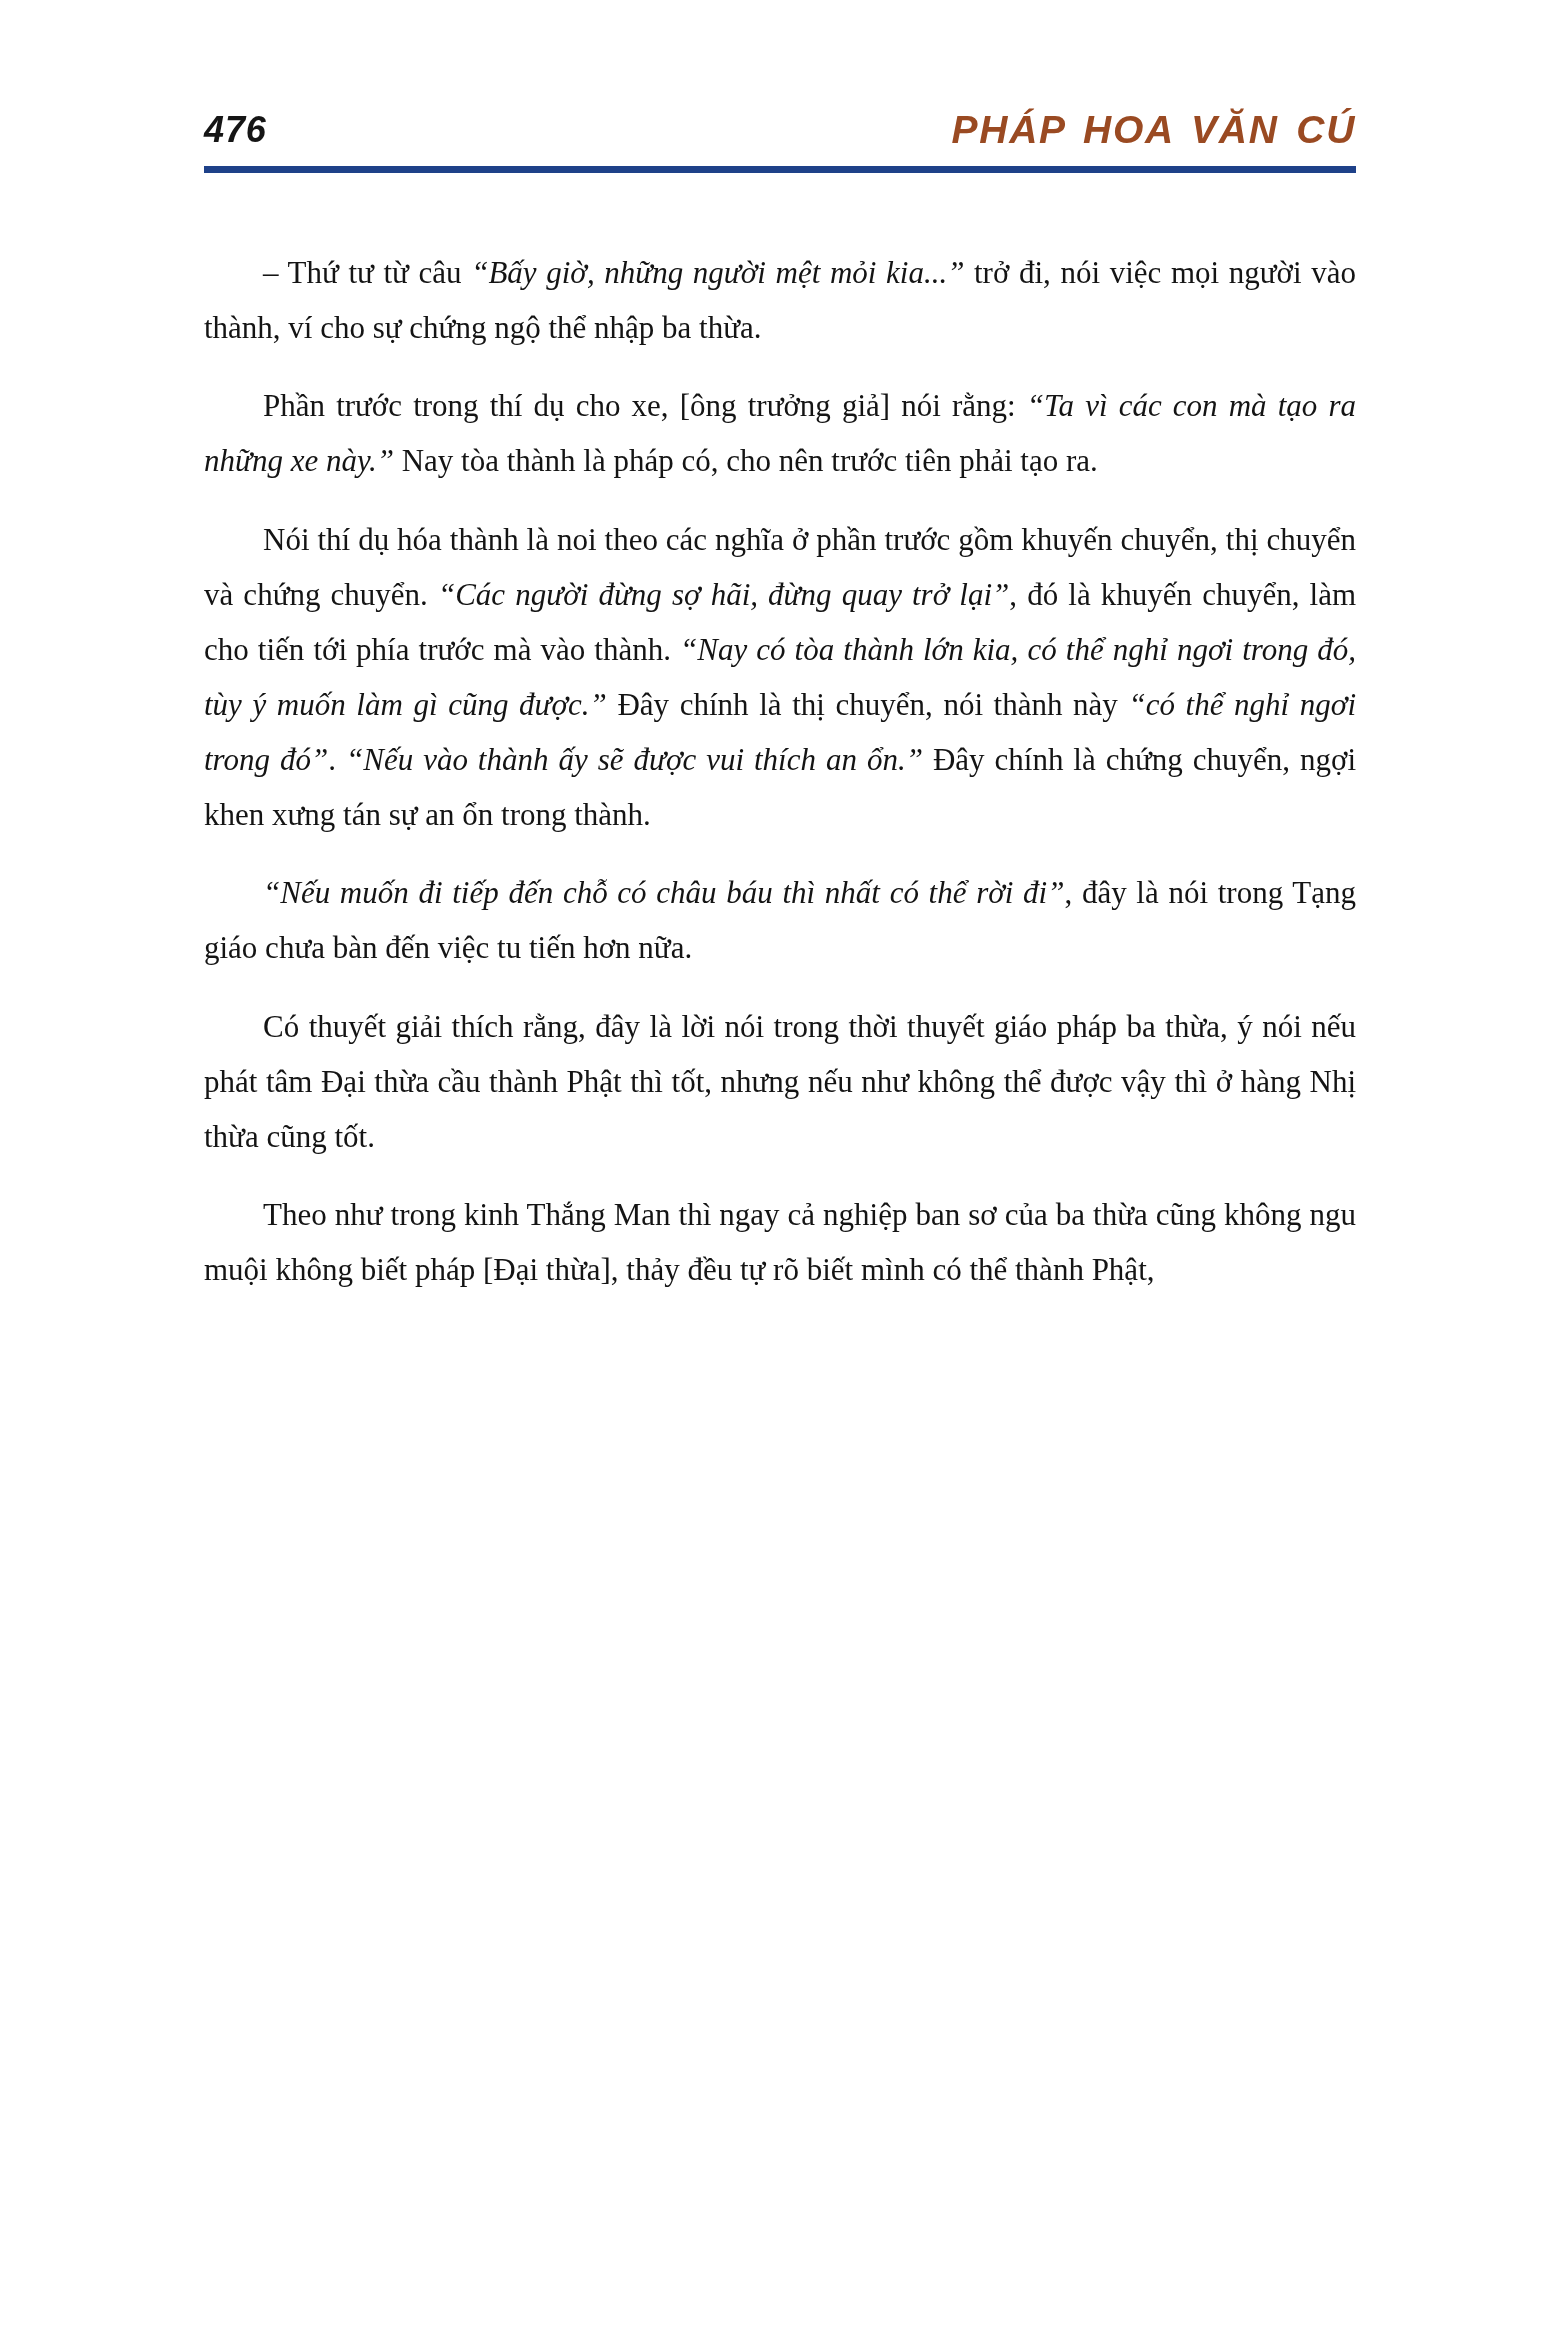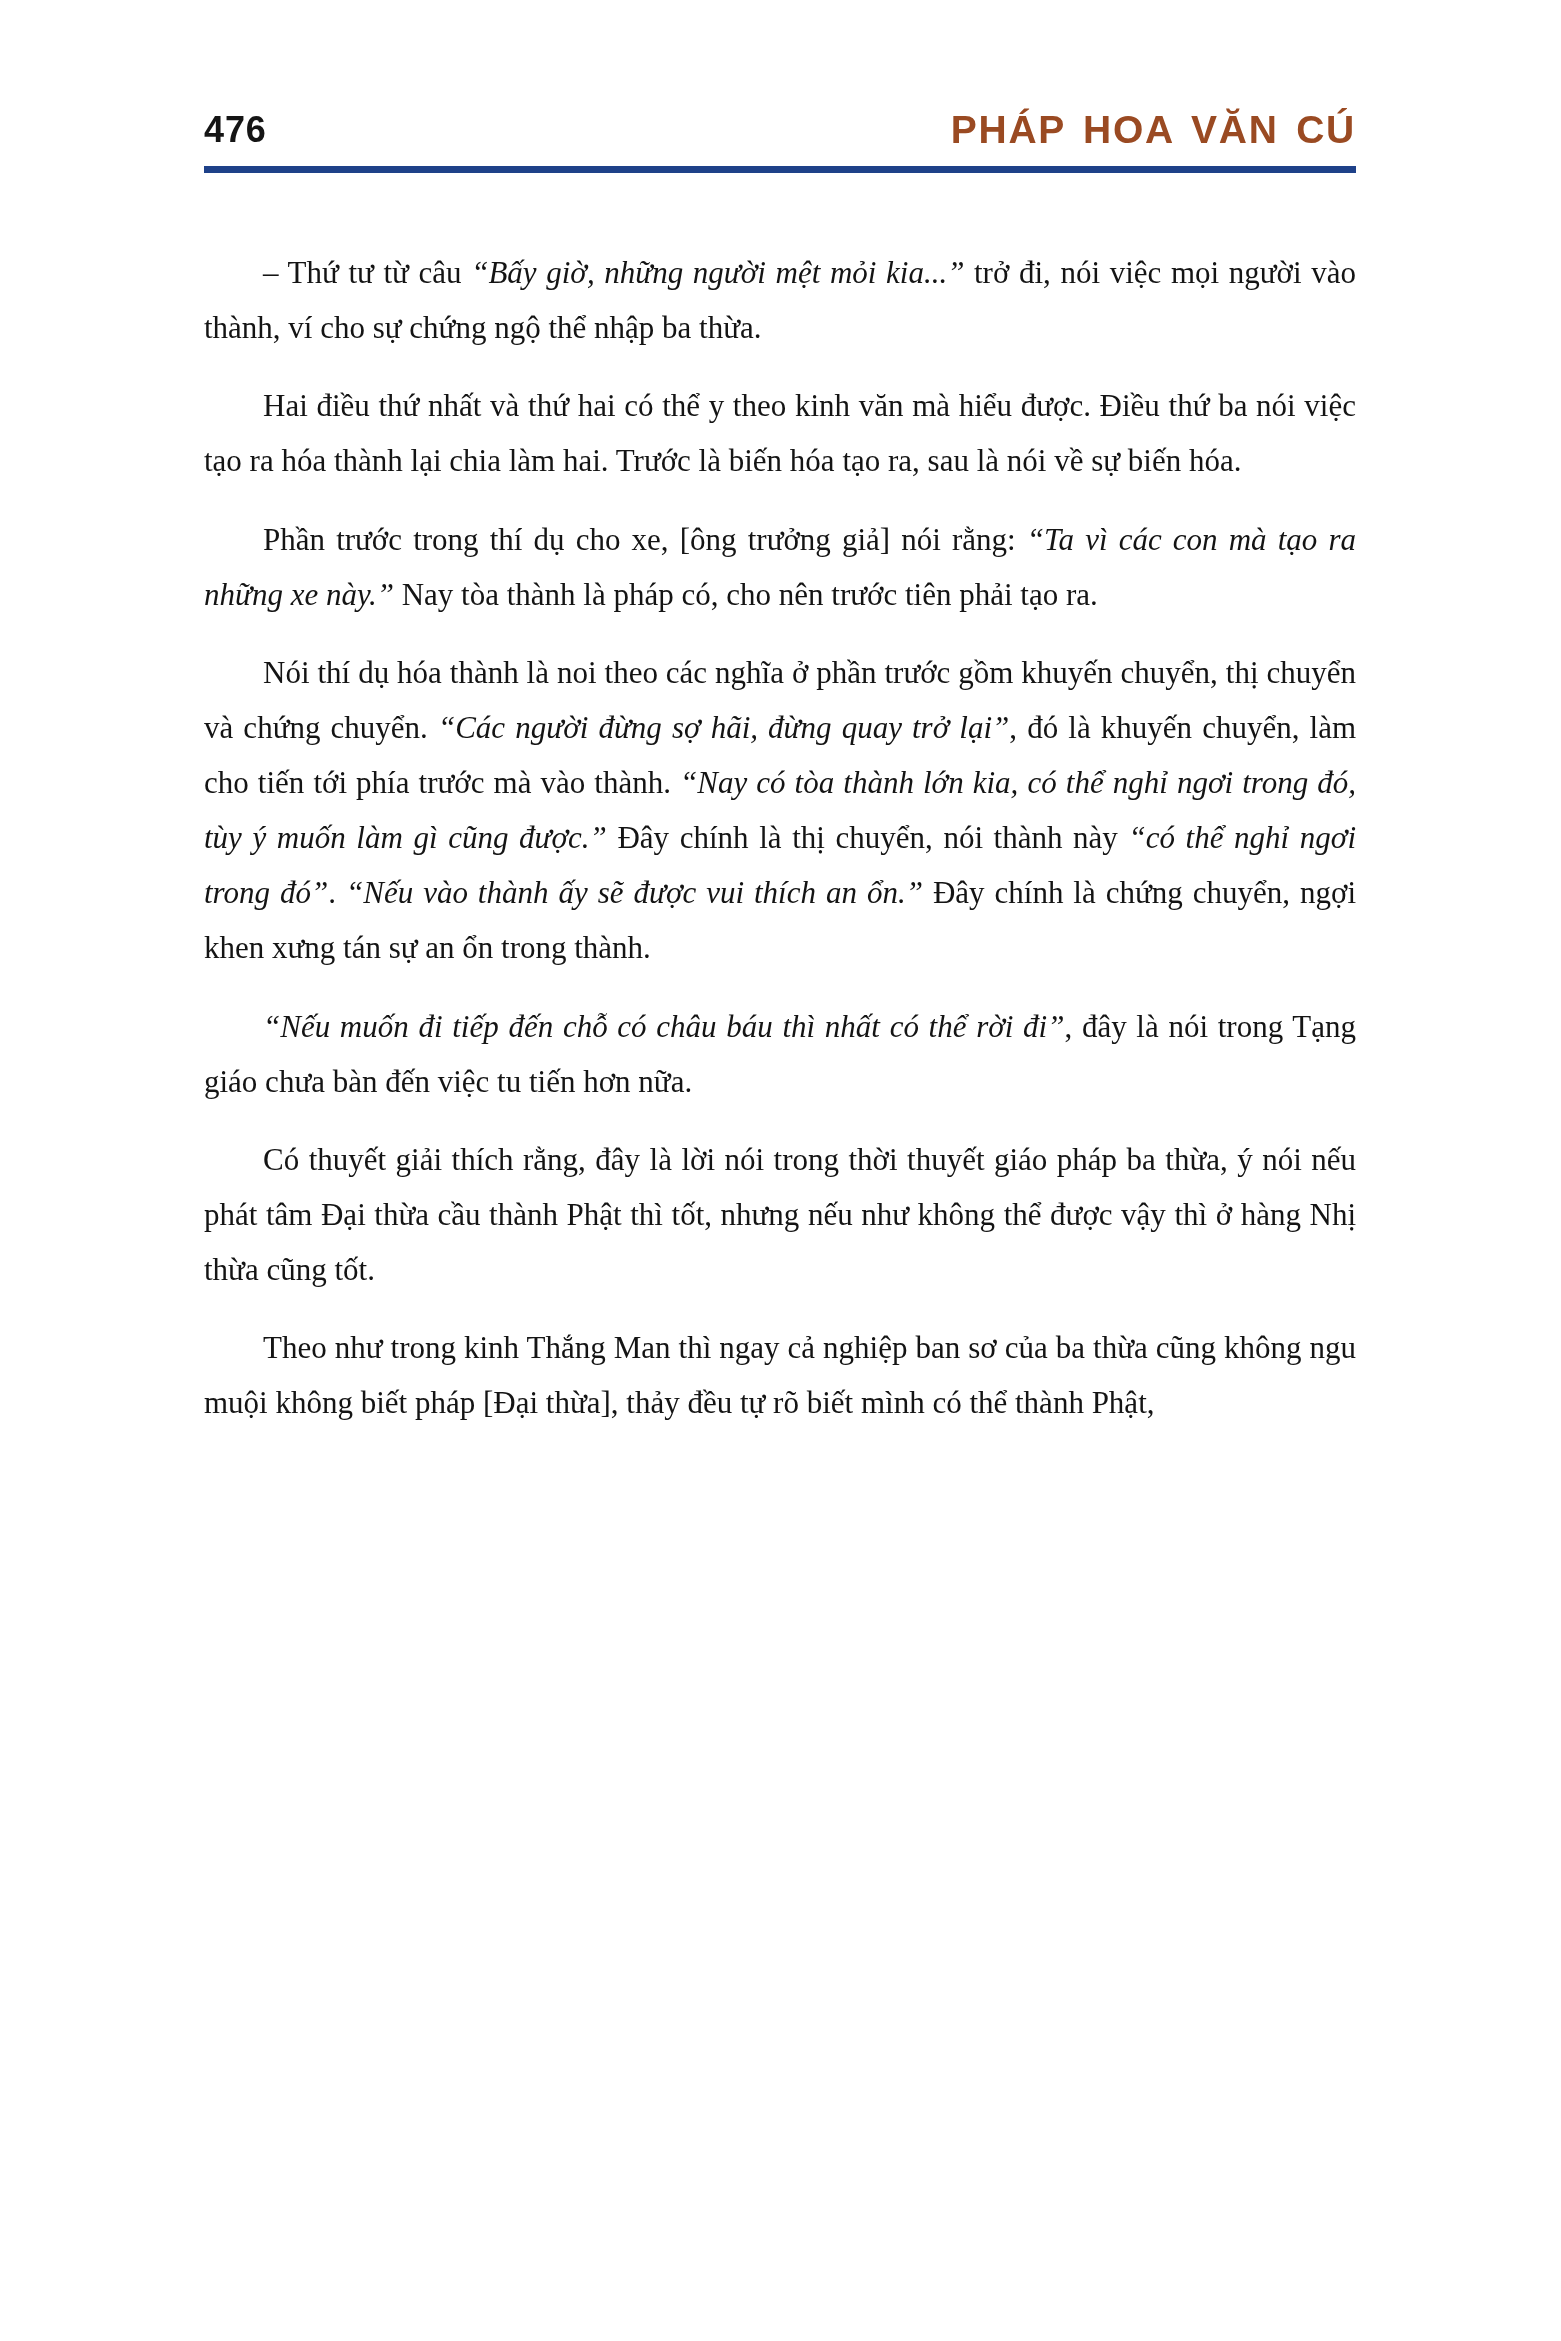--- a/index.html
+++ b/index.html
@@ -18,20 +18,21 @@
   .page-header {
     position: absolute;
     left: 204px;
     top: 109px;
     width: 1152px;
   }
   .header-row {
     display: flex;
     justify-content: space-between;
     align-items: center;
+    font-style: italic;
   }
   .page-number {
     font-family: "Liberation Sans", "DejaVu Sans", sans-serif;
     font-weight: bold;
     font-size: 36px;
     line-height: 42px;
     color: #151515;
     letter-spacing: 0.9px;
   }
   .running-head {
@@ -73,21 +74,20 @@
   <header class="page-header">
     <div class="header-row">
       <span class="page-number">476</span>
       <span class="running-head">PHÁP HOA VĂN CÚ</span>
     </div>
     <div class="header-rule"></div>
   </header>
 
   <main class="page-body" id="body-text">
       <p class="para"><span class="seg">– Thứ tư từ câu </span><span class="seg italic">“Bấy giờ, những người mệt mỏi kia...” </span><span class="seg">trở đi, nói việc mọi người vào thành, ví cho sự chứng ngộ thể nhập ba thừa.</span></p>
-      <p class="para"><span class="seg">Hai điều thứ nhất và thứ hai có thể y theo kinh văn mà hiểu được. Điều thứ ba nói việc tạo ra hóa thành lại chia làm hai. Trước là biến hóa tạo ra, sau là nói về sự biến hóa.</span></p>
       <p class="para"><span class="seg">Phần trước trong thí dụ cho xe, [ông trưởng giả] nói rằng: </span><span class="seg italic">“Ta vì các con mà tạo ra những xe này.” </span><span class="seg">Nay tòa thành là pháp có, cho nên trước tiên phải tạo ra.</span></p>
       <p class="para"><span class="seg">Nói thí dụ hóa thành là noi theo các nghĩa ở phần trước gồm khuyến chuyển, thị chuyển và chứng chuyển. </span><span class="seg italic">“Các người đừng sợ hãi, đừng quay trở lại”</span><span class="seg">, đó là khuyến chuyển, làm cho tiến tới phía trước mà vào thành. </span><span class="seg italic">“Nay có tòa thành lớn kia, có thể nghỉ ngơi trong đó, tùy ý muốn làm gì cũng được.” </span><span class="seg">Đây chính là thị chuyển, nói thành này </span><span class="seg italic">“có thể nghỉ ngơi trong đó”</span><span class="seg">. </span><span class="seg italic">“Nếu vào thành ấy sẽ được vui thích an ổn.” </span><span class="seg">Đây chính là chứng chuyển, ngợi khen xưng tán sự an ổn trong thành.</span></p>
       <p class="para"><span class="seg italic">“Nếu muốn đi tiếp đến chỗ có châu báu thì nhất có thể rời đi”</span><span class="seg">, đây là nói trong Tạng giáo chưa bàn đến việc tu tiến hơn nữa.</span></p>
       <p class="para"><span class="seg">Có thuyết giải thích rằng, đây là lời nói trong thời thuyết giáo pháp ba thừa, ý nói nếu phát tâm Đại thừa cầu thành Phật thì tốt, nhưng nếu như không thể được vậy thì ở hàng Nhị thừa cũng tốt.</span></p>
       <p class="para"><span class="seg">Theo như trong kinh Thắng Man thì ngay cả nghiệp ban sơ của ba thừa cũng không ngu muội không biết pháp [Đại thừa], thảy đều tự rõ biết mình có thể thành Phật,</span></p>
     </main>
 </div>
 
 
 </body></html>

